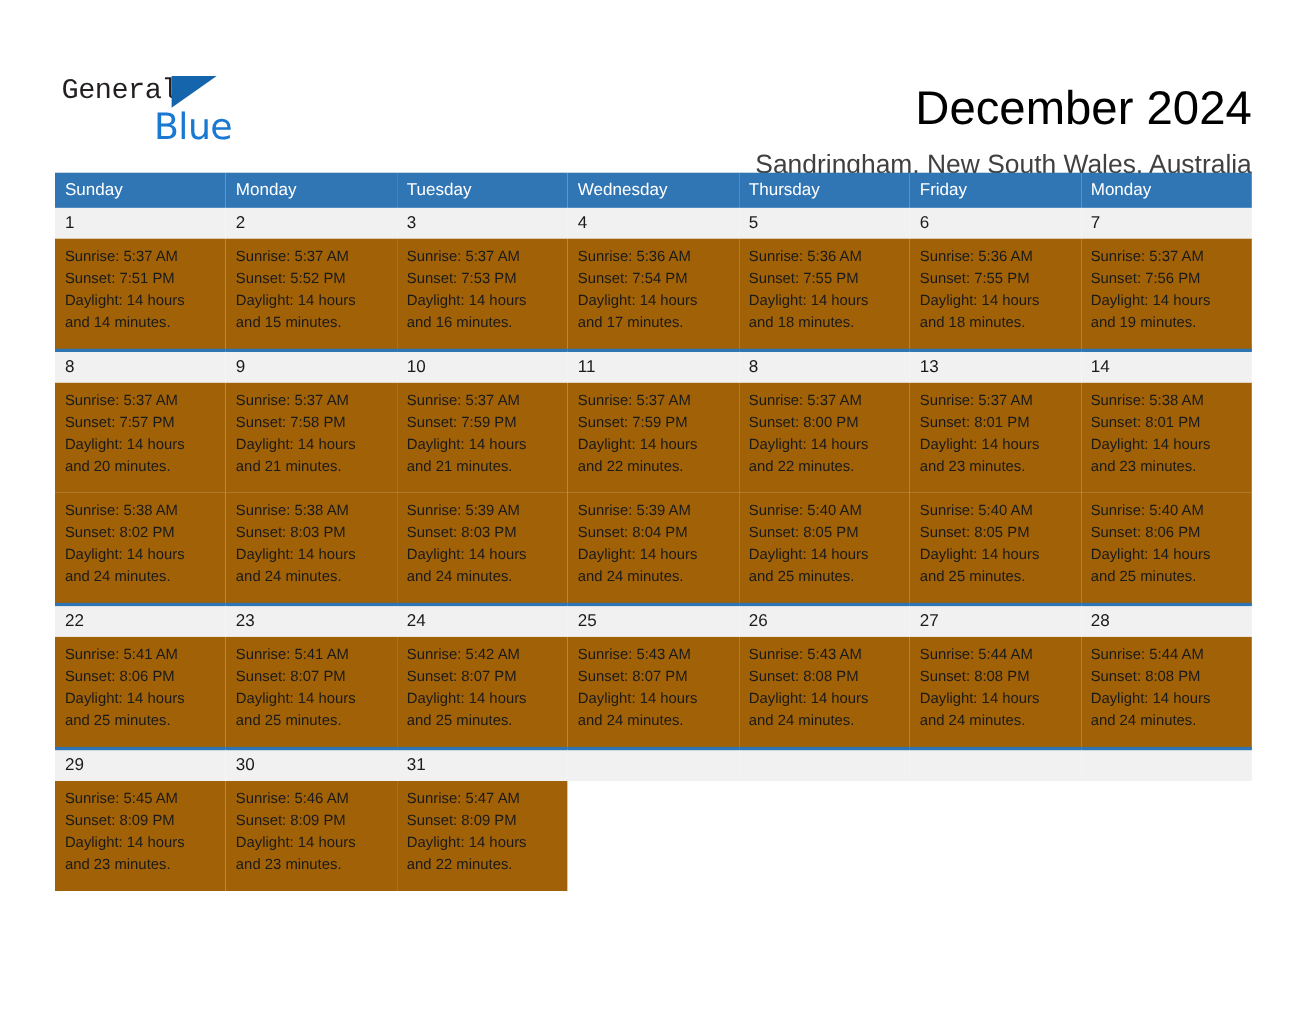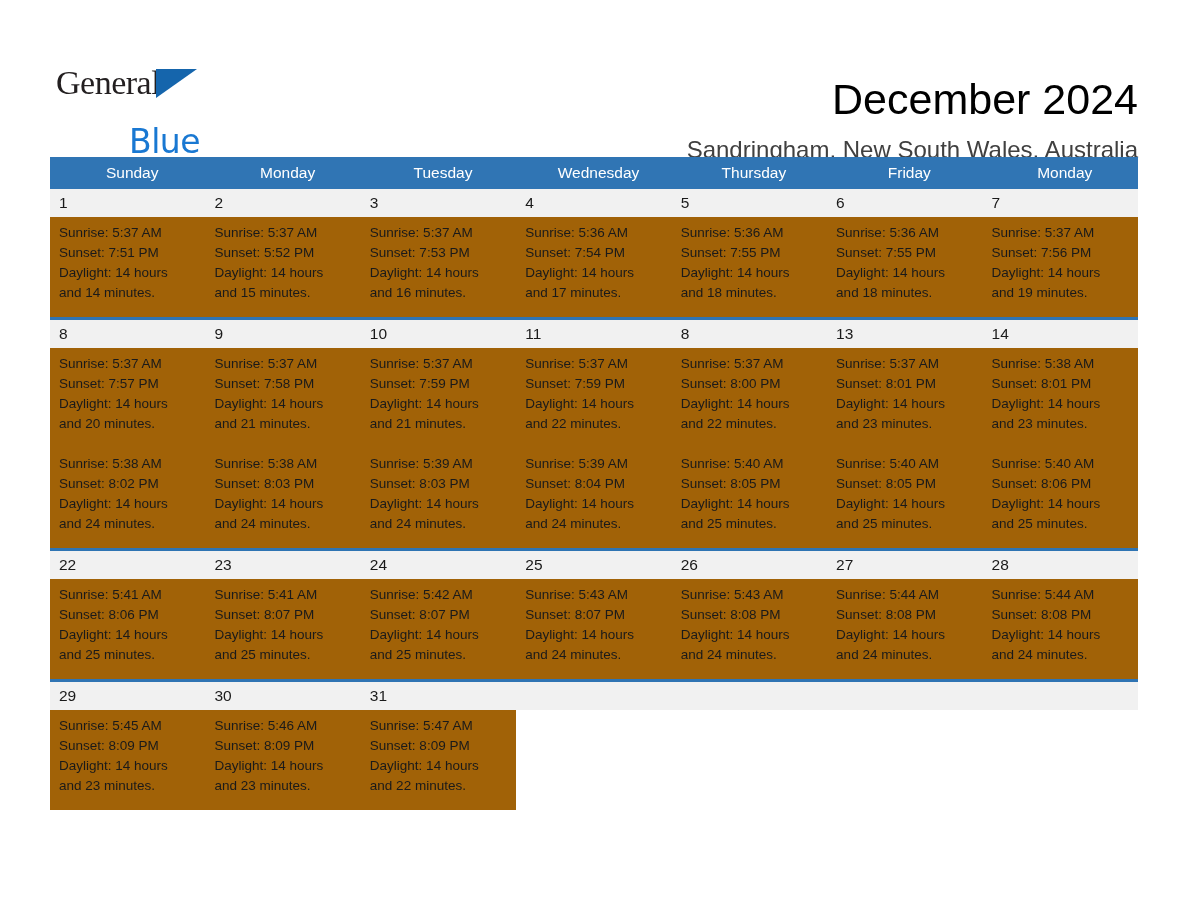--- a/index.html
+++ b/index.html
@@ -33,47 +33,46 @@
     position: absolute;
     left: 6px;
     top: 10px;
     width: 220px;
     height: 90px;
   }
   .logo-general {
     position: absolute;
     left: 0;
     top: 14px;
-    font-size: 34px;
+    font-size: 26px;
     line-height: 33px;
     letter-spacing: -0.5px;
     color: #231f20;
-    font-family: Liberation Serif, serif;
+    font-family: Liberation Mono, monospace;
     font-weight: 400;
   }
   .logo-tri {
     position: absolute;
     left: 100px;
     top: 17px;
     width: 0;
     height: 0;
     border-left: 41px solid #1565ac;
     border-bottom: 29px solid transparent;
   }
   .logo-blue {
     position: absolute;
-    left: 73px;
+    left: 84px;
     top: 46px;
     font-size: 33px;
     line-height: 33px;
     letter-spacing: -0.5px;
     color: #1978d2;
     font-family: "DejaVu Sans", sans-serif;
     font-weight: 400;
-    margin-top: 27px;
   }
 
   .title-block {
     position: absolute;
     right: 0;
     top: 0;
     text-align: right;
   }
   .cal-title {
     font-size: 43px;
@@ -102,21 +101,21 @@
   table.cal {
     border-collapse: collapse;
     width: 1088px;
     table-layout: fixed;
   }
   table.cal th {
     background: #3075b4;
     color: #ffffff;
     font-size: 15.5px;
     font-weight: 400;
-    text-align: center;
+    text-align: left;
     padding: 7px 0 7px 9px;
     height: 18px;
     box-sizing: border-box;
   }
   td.daynum {
     background: #f1f1f1;
     border-top: 3px solid #2f74b3;
     font-size: 15.5px;
     color: #1a1a1a;
     padding: 5px 0 5px 9px;

